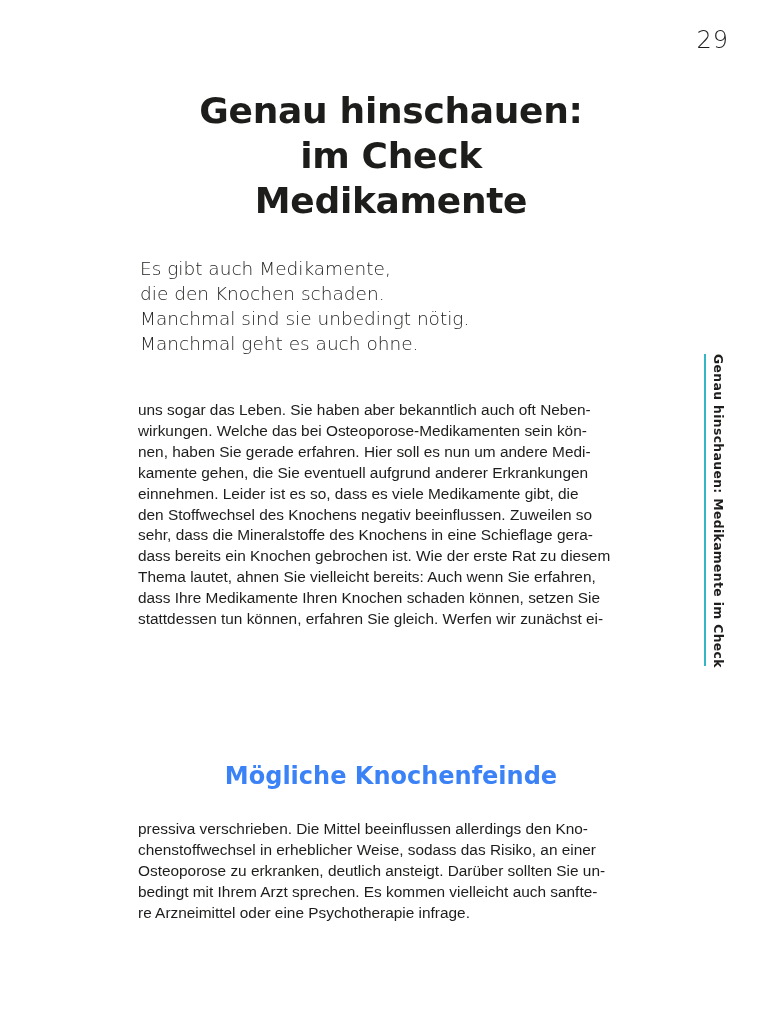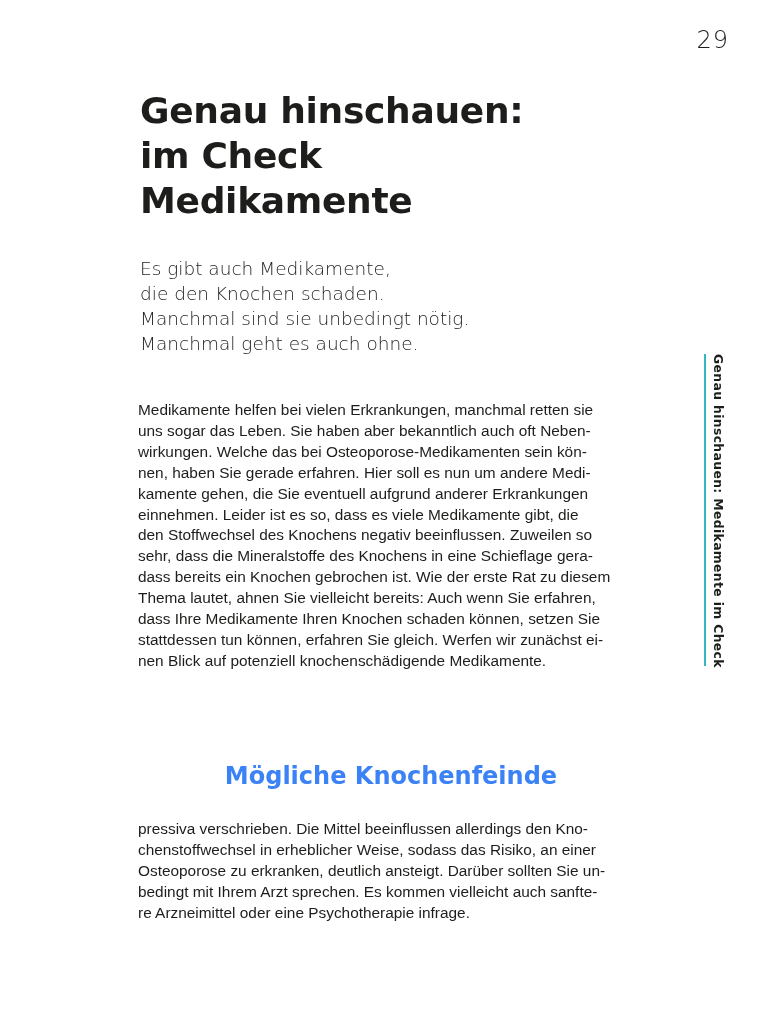--- a/index.html
+++ b/index.html
@@ -24,21 +24,21 @@
       font-size: 24px;
       letter-spacing: 1px;
       color: #1d1d1b;
     }
     .title {
       position: absolute;
       top: 88px;
       left: 140px;
       width: 502px;
       margin: 0;
-      text-align: left;
+      text-align: center;
       font-family: "DejaVu Sans", sans-serif;
       font-weight: bold;
       font-size: 36px;
       line-height: 45px;
       letter-spacing: -0.3px;
       color: #1d1d1b;
     }
     .title span { display: block; }
     .intro {
       position: absolute;
@@ -119,33 +119,31 @@
 </h1>
 
 <div class="intro">
   <span>Es gibt auch Medikamente,</span>
   <span>die den Knochen schaden.</span>
   <span>Manchmal sind sie unbedingt nötig.</span>
   <span>Manchmal geht es auch ohne.</span>
 </div>
 
 <div class="body-text para1">
-  <span>Medikamente helfen bei vielen Erkrankungen, manchmal retten sie</span>
   <span>uns sogar das Leben. Sie haben aber bekanntlich auch oft Neben-</span>
   <span>wirkungen. Welche das bei Osteoporose-Medikamenten sein kön-</span>
   <span>nen, haben Sie gerade erfahren. Hier soll es nun um andere Medi-</span>
   <span>kamente gehen, die Sie eventuell aufgrund anderer Erkrankungen</span>
   <span>einnehmen. Leider ist es so, dass es viele Medikamente gibt, die</span>
   <span>den Stoffwechsel des Knochens negativ beeinflussen. Zuweilen so</span>
   <span>sehr, dass die Mineralstoffe des Knochens in eine Schieflage gera-</span>
   <span>dass bereits ein Knochen gebrochen ist. Wie der erste Rat zu diesem</span>
   <span>Thema lautet, ahnen Sie vielleicht bereits: Auch wenn Sie erfahren,</span>
   <span>dass Ihre Medikamente Ihren Knochen schaden können, setzen Sie</span>
   <span>stattdessen tun können, erfahren Sie gleich. Werfen wir zunächst ei-</span>
-  <span>nen Blick auf potenziell knochenschädigende Medikamente.</span>
 </div>
 
 <h2 class="subheading">Mögliche Knochenfeinde</h2>
 
 <div class="body-text para2">
   <span>pressiva verschrieben. Die Mittel beeinflussen allerdings den Kno-</span>
   <span>chenstoffwechsel in erheblicher Weise, sodass das Risiko, an einer</span>
   <span>Osteoporose zu erkranken, deutlich ansteigt. Darüber sollten Sie un-</span>
   <span>bedingt mit Ihrem Arzt sprechen. Es kommen vielleicht auch sanfte-</span>
   <span>re Arzneimittel oder eine Psychotherapie infrage.</span>

